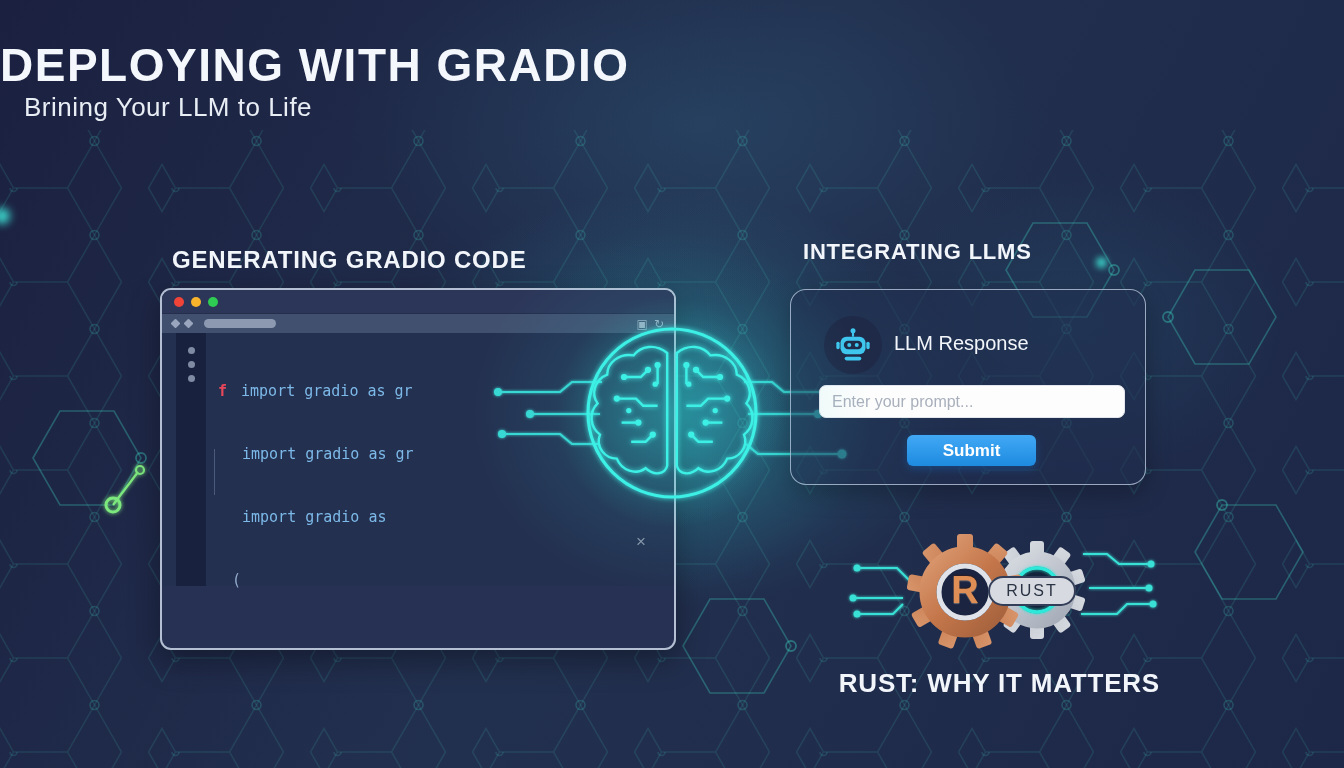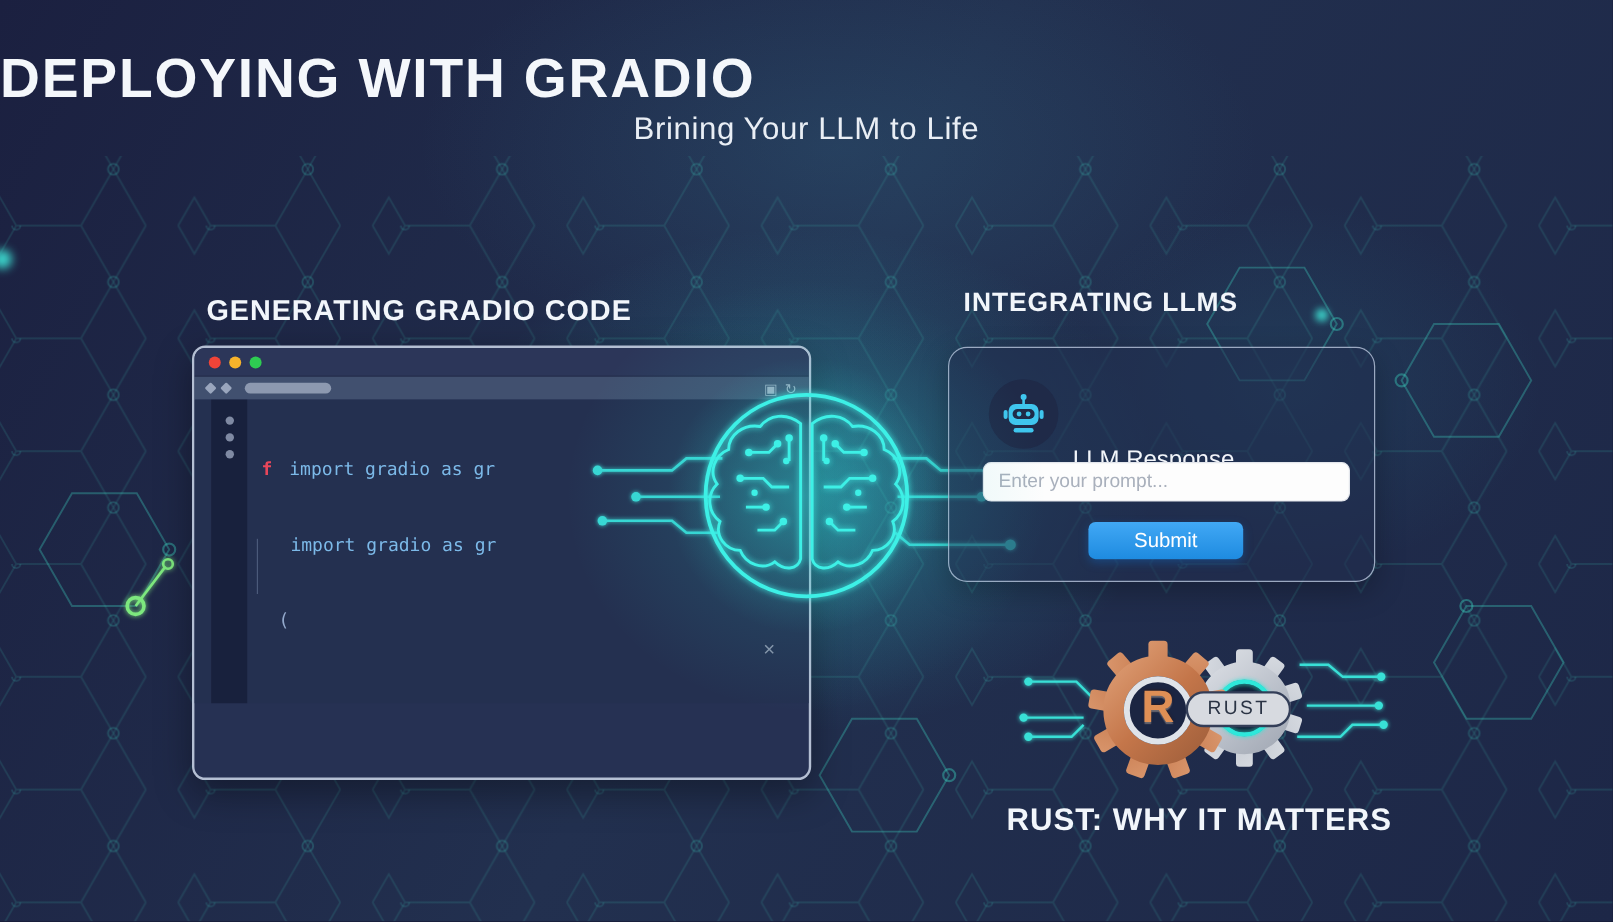--- a/index.html
+++ b/index.html
@@ -17,22 +17,22 @@
 
   
   .hex-layer { position:absolute; inset:0; z-index:1; pointer-events:none; }
   .glow-dot { position:absolute; border-radius:50%; pointer-events:none; z-index:1; }
   .gd-1 { left:-6px; top:208px; width:16px; height:16px; background:#3fe8da; filter:blur(4px); opacity:.9; }
   .gd-2 { left:1096px; top:257px; width:11px; height:11px; background:#3fe8da; filter:blur(3px); opacity:.85; }
 
   
   .main-title { position:absolute; left:0; right:0; top:38px; text-align:left; color:#f4f7fb;
     font-size:46px; font-weight:800; letter-spacing:1.5px; z-index:3; }
-  .main-subtitle { position:absolute; left:0; right:0; top:92px; text-align:center; color:#e9eef5;
-    font-size:26px; font-weight:400; letter-spacing:.5px; z-index:3; }
+  .main-subtitle { position:absolute; left:0; right:0; top:92px; text-align:left; color:#e9eef5;
+    font-size:26px; font-weight:400; letter-spacing:.5px; z-index:3;padding-left:24px; }
   .section-heading { position:absolute; color:#f2f6fb; font-weight:800; letter-spacing:.8px; z-index:3; }
   .sh-left  { left:172px; top:246px; font-size:24px; }
   .sh-right { left:803px; top:239px; font-size:22px; }
   .rust-caption { position:absolute; left:820px; top:668px; width:340px; text-align:right;
     color:#f2f6fb; font-size:26px; font-weight:800; letter-spacing:.8px; z-index:7; }
 
   
   .editor { position:absolute; left:160px; top:288px; width:516px; height:362px; z-index:2;
     background:#263153; border:2px solid rgba(206,216,234,.85); border-radius:11px;
     box-shadow:0 10px 30px rgba(0,0,0,.35); overflow:hidden; }
@@ -63,27 +63,27 @@
     background:radial-gradient(closest-side, rgba(46,200,205,.30), rgba(46,200,205,.10) 55%, rgba(46,200,205,0)); }
   .brain-wrap { position:absolute; left:552px; top:293px; width:240px; height:240px; z-index:6; pointer-events:none; }
   .traces { position:absolute; z-index:4; pointer-events:none; }
 
   
   .llm-card { position:absolute; left:790px; top:289px; width:356px; height:196px; z-index:4;
     background:rgba(33,45,78,.55); border:1.5px solid rgba(197,210,232,.75); border-radius:16px;
     box-shadow:0 8px 24px rgba(0,0,0,.25); }
   .robot-avatar { position:absolute; left:33px; top:26px; width:58px; height:58px; border-radius:50%;
     background:#1f2a48; display:flex; align-items:center; justify-content:center; }
-  .llm-label { position:absolute; left:103px; top:42px; color:#f2f5fa; font-size:20px; font-weight:500;margin-top:40px; }
+  .llm-label { position:absolute; left:103px; top:42px; color:#f2f5fa; font-size:20px; font-weight:500; }
   .prompt-input { position:absolute; left:28px; top:95px; width:306px; height:33px; border-radius:7px;
     border:1px solid #e3e6ec; background:#fdfdfd; padding:0 12px; font-size:16px;
     font-family:"Liberation Sans",sans-serif; color:#3a4354; outline:none; }
   .prompt-input::placeholder { color:#a9b0bc; }
   .submit-btn { position:absolute; left:116px; top:145px; width:129px; height:31px; border:none; border-radius:6px;
-    background:linear-gradient(180deg,#41a8f5,#1e8be0); color:#ffffff; font-size:17px; font-weight:400;
+    background:linear-gradient(180deg,#41a8f5,#1e8be0); color:#ffffff; font-size:17px; font-weight:700;
     font-family:"Liberation Sans",sans-serif; cursor:pointer; box-shadow:0 3px 8px rgba(20,100,180,.45); }
 
   
   .gears-wrap { position:absolute; left:845px; top:510px; width:320px; height:160px; z-index:6; pointer-events:none; }
   .gear-letter { position:absolute; left:946px; top:567px; width:38px; height:46px; z-index:7;
     text-align:center; line-height:46px; font-size:38px; font-weight:800; color:#df8f55;
     text-shadow:0 1px 1px rgba(255,230,200,.35), 0 -1px 2px rgba(60,20,0,.5); }
   .gear-tag { position:absolute; left:988px; top:576px; width:88px; height:30px; z-index:7;
     background:#d7dae0; border:2.5px solid #333e58; border-radius:15px;
     display:flex; align-items:center; justify-content:center;
@@ -163,20 +163,21 @@
     <div class="editor-body">
       <div class="gutter">
         <span class="gutter-dot" style="top:14px"></span>
         <span class="gutter-dot" style="top:28px"></span>
         <span class="gutter-dot" style="top:42px"></span>
       </div>
       <div class="indent-guide"></div>
       <div class="code">
         <span class="code-line ml0"><span class="fn-marker">f</span><span class="c-blue">import gradio as gr</span></span>
         <span class="code-line ml24 c-blue">import gradio as gr</span>
+        <span class="code-line ml24 c-blue">import gradio as</span>
         <span class="code-line ml14 c-punct">(</span>
         
         
         
         
         
         
       </div>
       <span class="editor-close">×</span>
     </div>

